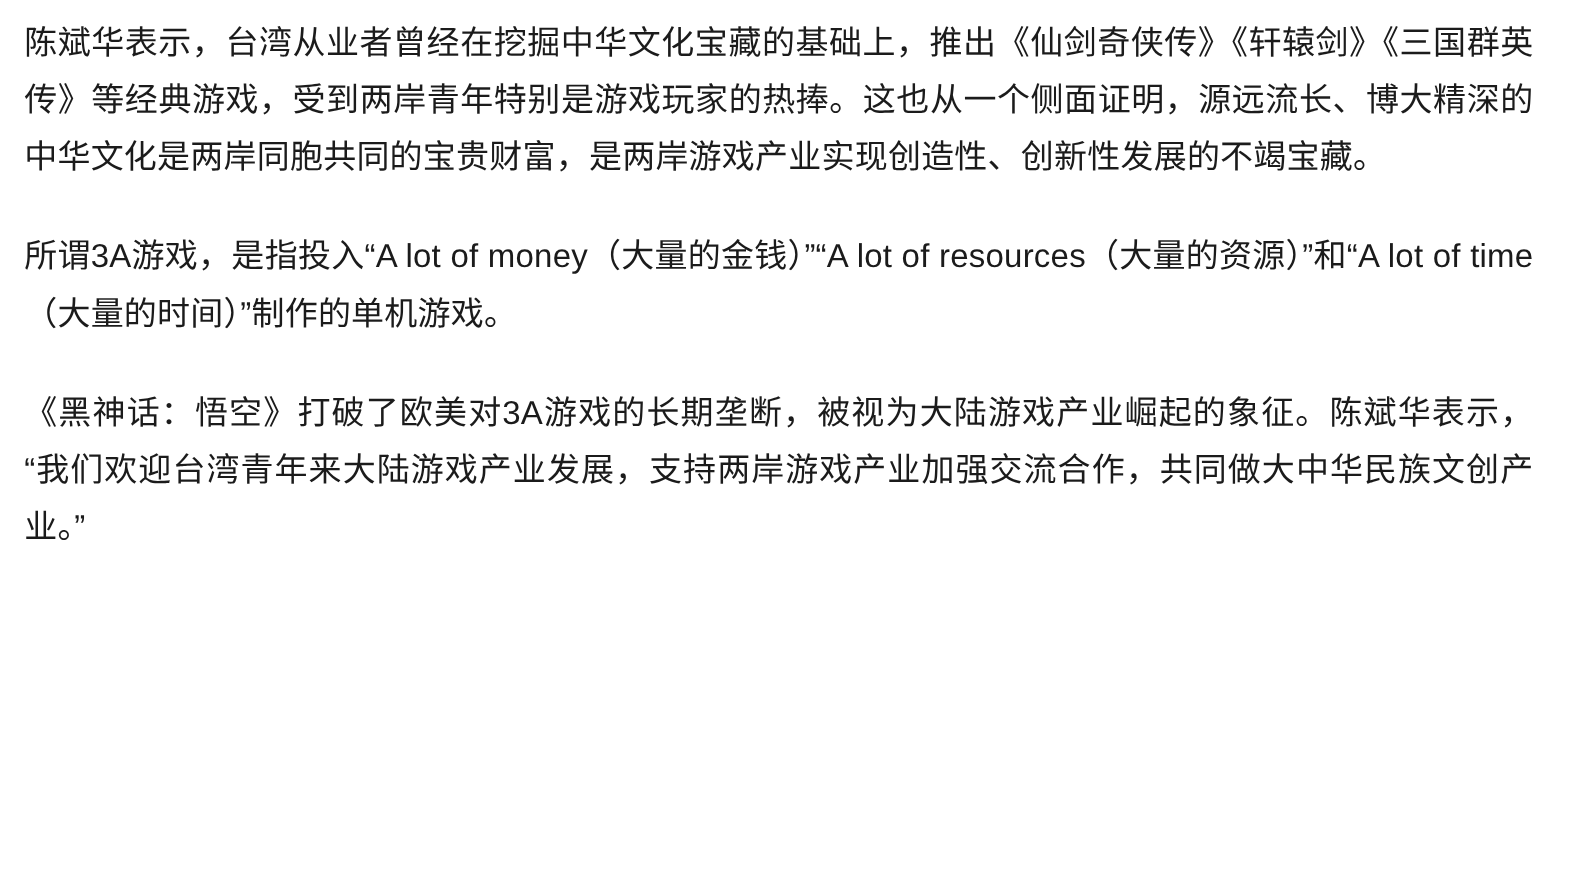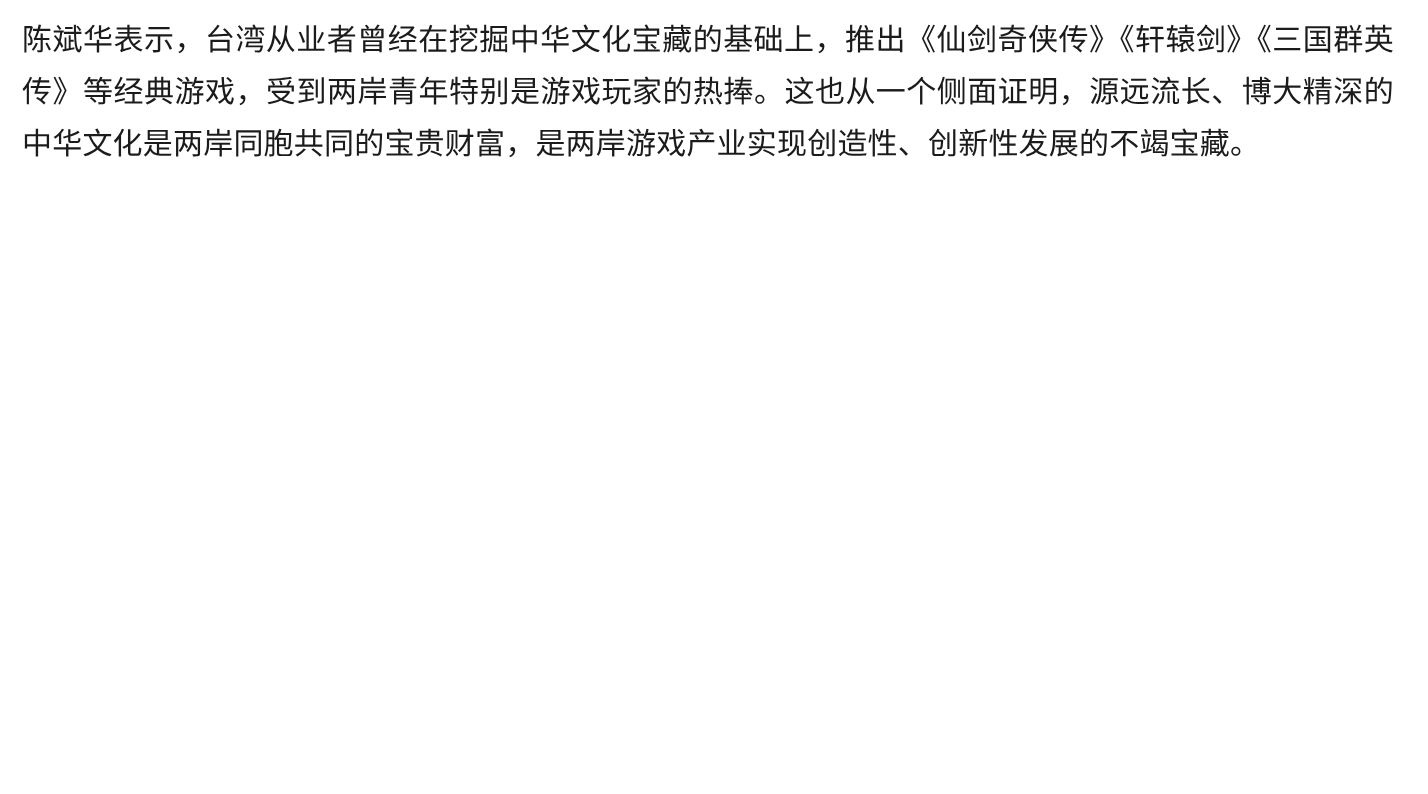--- a/index.html
+++ b/index.html
@@ -34,13 +34,15 @@
   }
   .para:last-child {
     margin-bottom: 0;
   }
 </style>
 </head>
 <body>
 
 <div class="article">
   <p class="para">陈斌华表示，台湾从业者曾经在挖掘中华文化宝藏的基础上，推出《仙剑奇侠传》《轩辕剑》《三国群英传》等经典游戏，受到两岸青年特别是游戏玩家的热捧。这也从一个侧面证明，源远流长、博大精深的中华文化是两岸同胞共同的宝贵财富，是两岸游戏产业实现创造性、创新性发展的不竭宝藏。</p>
+  <p class="para">所谓3A游戏，是指投入“A lot of money（大量的金钱）”“A lot of resources（大量的资源）”和“A lot of time（大量的时间）”制作的单机游戏。</p>
+  <p class="para">《黑神话：悟空》打破了欧美对3A游戏的长期垄断，被视为大陆游戏产业崛起的象征。陈斌华表示，“我们欢迎台湾青年来大陆游戏产业发展，支持两岸游戏产业加强交流合作，共同做大中华民族文创产业。”</p>
 </div>
 
 </body></html>

